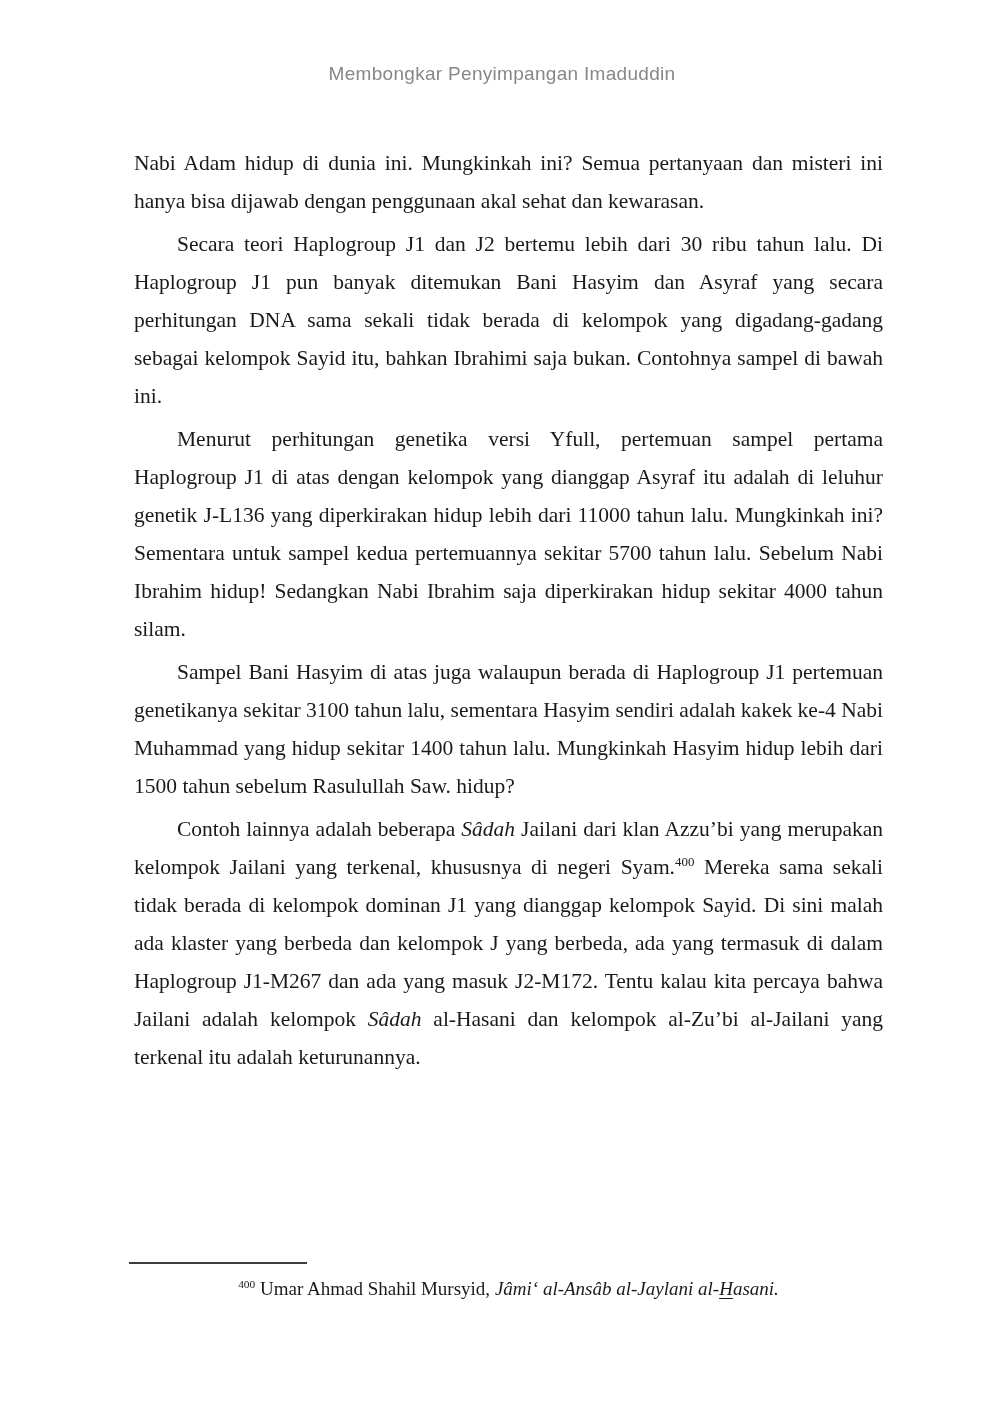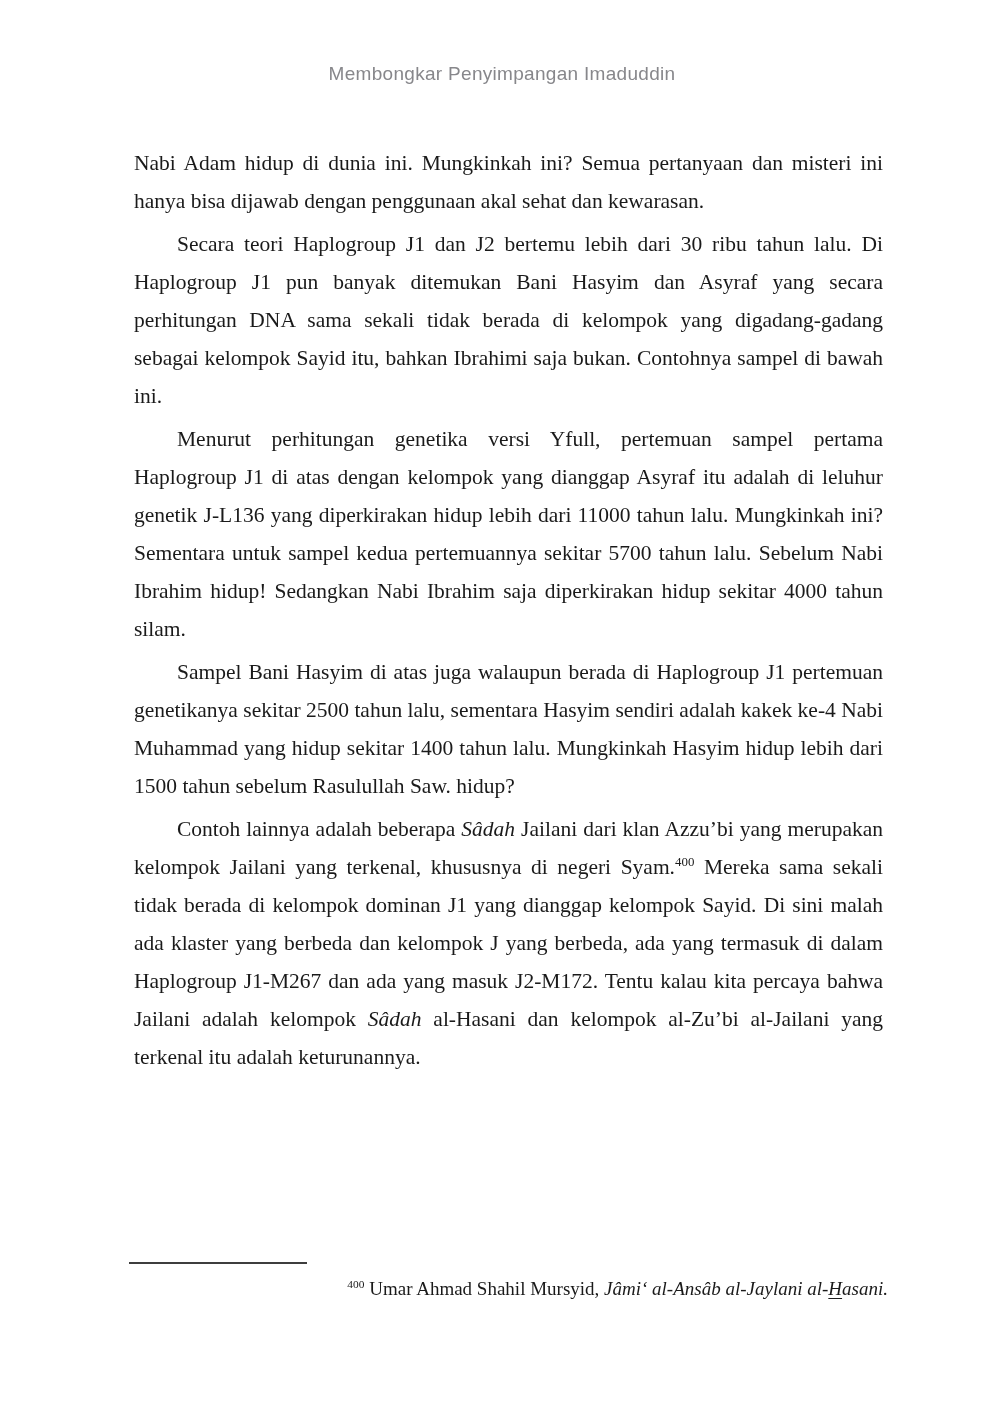--- a/index.html
+++ b/index.html
@@ -56,21 +56,21 @@
     height: 0;
     border-top: 2px solid #3d3d3d;
   }
   .footnote {
     position: absolute;
     top: 1276px;
     left: 129px;
     width: 759px;
     font-size: 19px;
     line-height: 26px;
-    text-align: right;
+    text-align: center;
   }
   .footnote u, .footnote i u {
     text-decoration: underline;
     text-underline-offset: 3px;
   }
   .page-number {
     position: absolute;
     top: 1408px;
     left: 0;
     width: 100%;
@@ -83,21 +83,21 @@
 </head>
 <body>
 
 <div class="page">
   <div class="running-header">Membongkar Penyimpangan Imaduddin</div>
 
   <div class="content">
       <p class="para"><span>Nabi Adam hidup di dunia ini. Mungkinkah ini? Semua pertanyaan dan misteri ini hanya bisa dijawab dengan penggunaan akal sehat dan kewarasan.</span></p>
       <p class="para indent"><span>Secara teori Haplogroup J1 dan J2 bertemu lebih dari 30 ribu tahun lalu. Di Haplogroup J1 pun banyak ditemukan Bani Hasyim dan Asyraf yang secara perhitungan DNA sama sekali tidak berada di kelompok yang digadang-gadang sebagai kelompok Sayid itu, bahkan Ibrahimi saja bukan. Contohnya sampel di bawah ini.</span></p>
       <p class="para indent"><span>Menurut perhitungan genetika versi Yfull, pertemuan sampel pertama Haplogroup J1 di atas dengan kelompok yang dianggap Asyraf itu adalah di leluhur genetik J-L136 yang diperkirakan hidup lebih dari 11000 tahun lalu. Mungkinkah ini? Sementara untuk sampel kedua pertemuannya sekitar 5700 tahun lalu. Sebelum Nabi Ibrahim hidup! Sedangkan Nabi Ibrahim saja diperkirakan hidup sekitar 4000 tahun silam.</span></p>
-      <p class="para indent"><span>Sampel Bani Hasyim di atas juga walaupun berada di Haplogroup J1 pertemuan genetikanya sekitar 2500 tahun lalu, sementara Hasyim sendiri adalah kakek ke-4 Nabi Muhammad yang hidup sekitar 1400 tahun lalu. Mungkinkah Hasyim hidup lebih dari 1500 tahun sebelum Rasulullah Saw. hidup?</span></p>
+      <p class="para indent"><span>Sampel Bani Hasyim di atas juga walaupun berada di Haplogroup J1 pertemuan genetikanya sekitar 3100 tahun lalu, sementara Hasyim sendiri adalah kakek ke-4 Nabi Muhammad yang hidup sekitar 1400 tahun lalu. Mungkinkah Hasyim hidup lebih dari 1500 tahun sebelum Rasulullah Saw. hidup?</span></p>
       <p class="para indent"><span>Contoh lainnya adalah beberapa </span><i>Sâdah</i><span> Jailani dari klan Azzu’bi yang merupakan kelompok Jailani yang terkenal, khususnya di negeri Syam.</span><sup>400</sup><span> Mereka sama sekali tidak berada di kelompok dominan J1 yang dianggap kelompok Sayid. Di sini malah ada klaster yang berbeda dan kelompok J yang berbeda, ada yang termasuk di dalam Haplogroup J1-M267 dan ada yang masuk J2-M172. Tentu kalau kita percaya bahwa Jailani adalah kelompok </span><i>Sâdah</i><span> al-Hasani dan kelompok al-Zu’bi al-Jailani yang terkenal itu adalah keturunannya.</span></p>
     </div>
 
   <div class="separator"></div>
 
   <div class="footnote"><sup>400</sup><span> Umar Ahmad Shahil Mursyid, </span><i>Jâmi‘ al-Ansâb al-Jaylani al-</i><i><u>H</u></i><i>asani.</i></div>
 
   <div class="page-number">461</div>
 </div>
 

